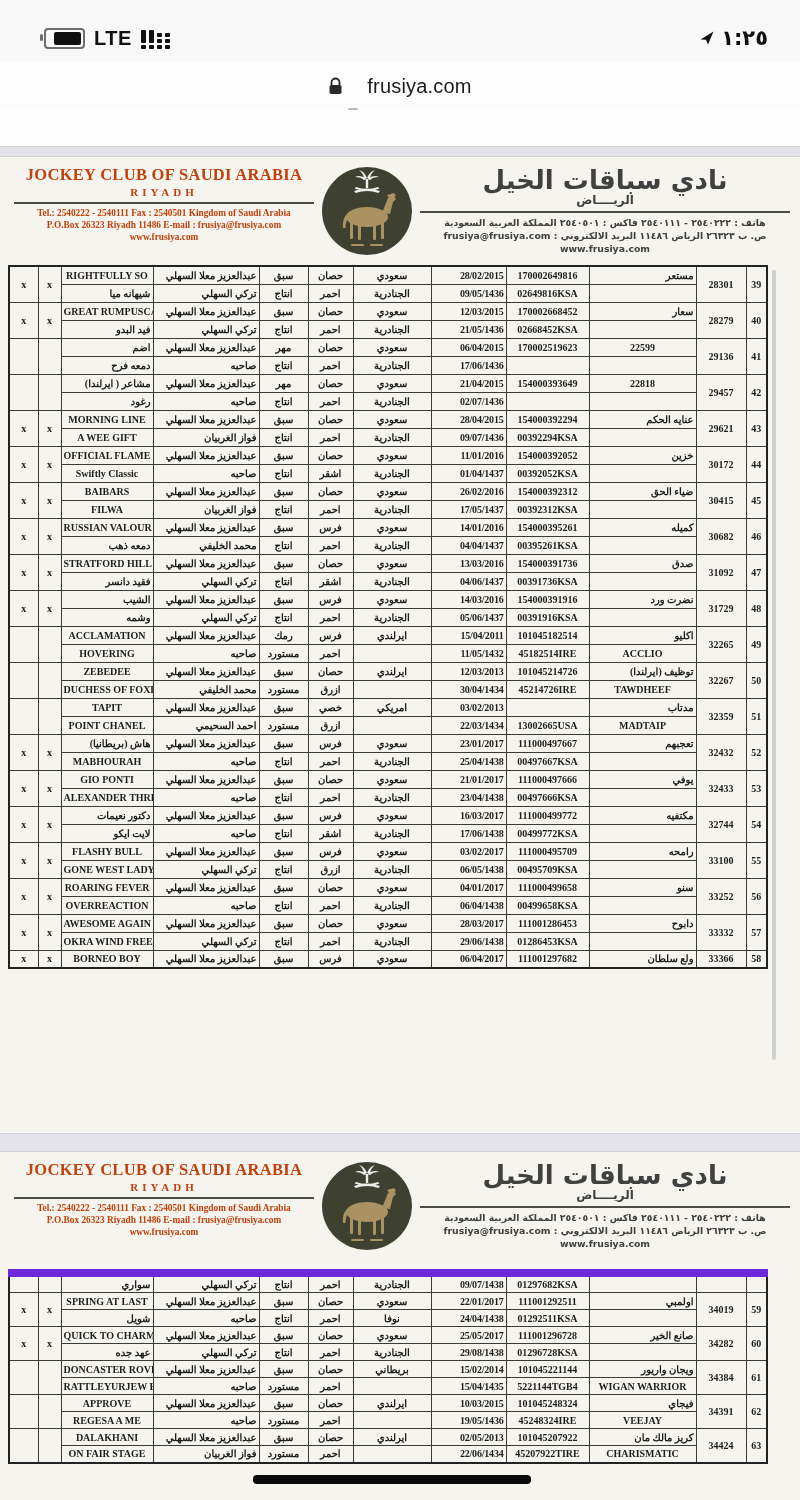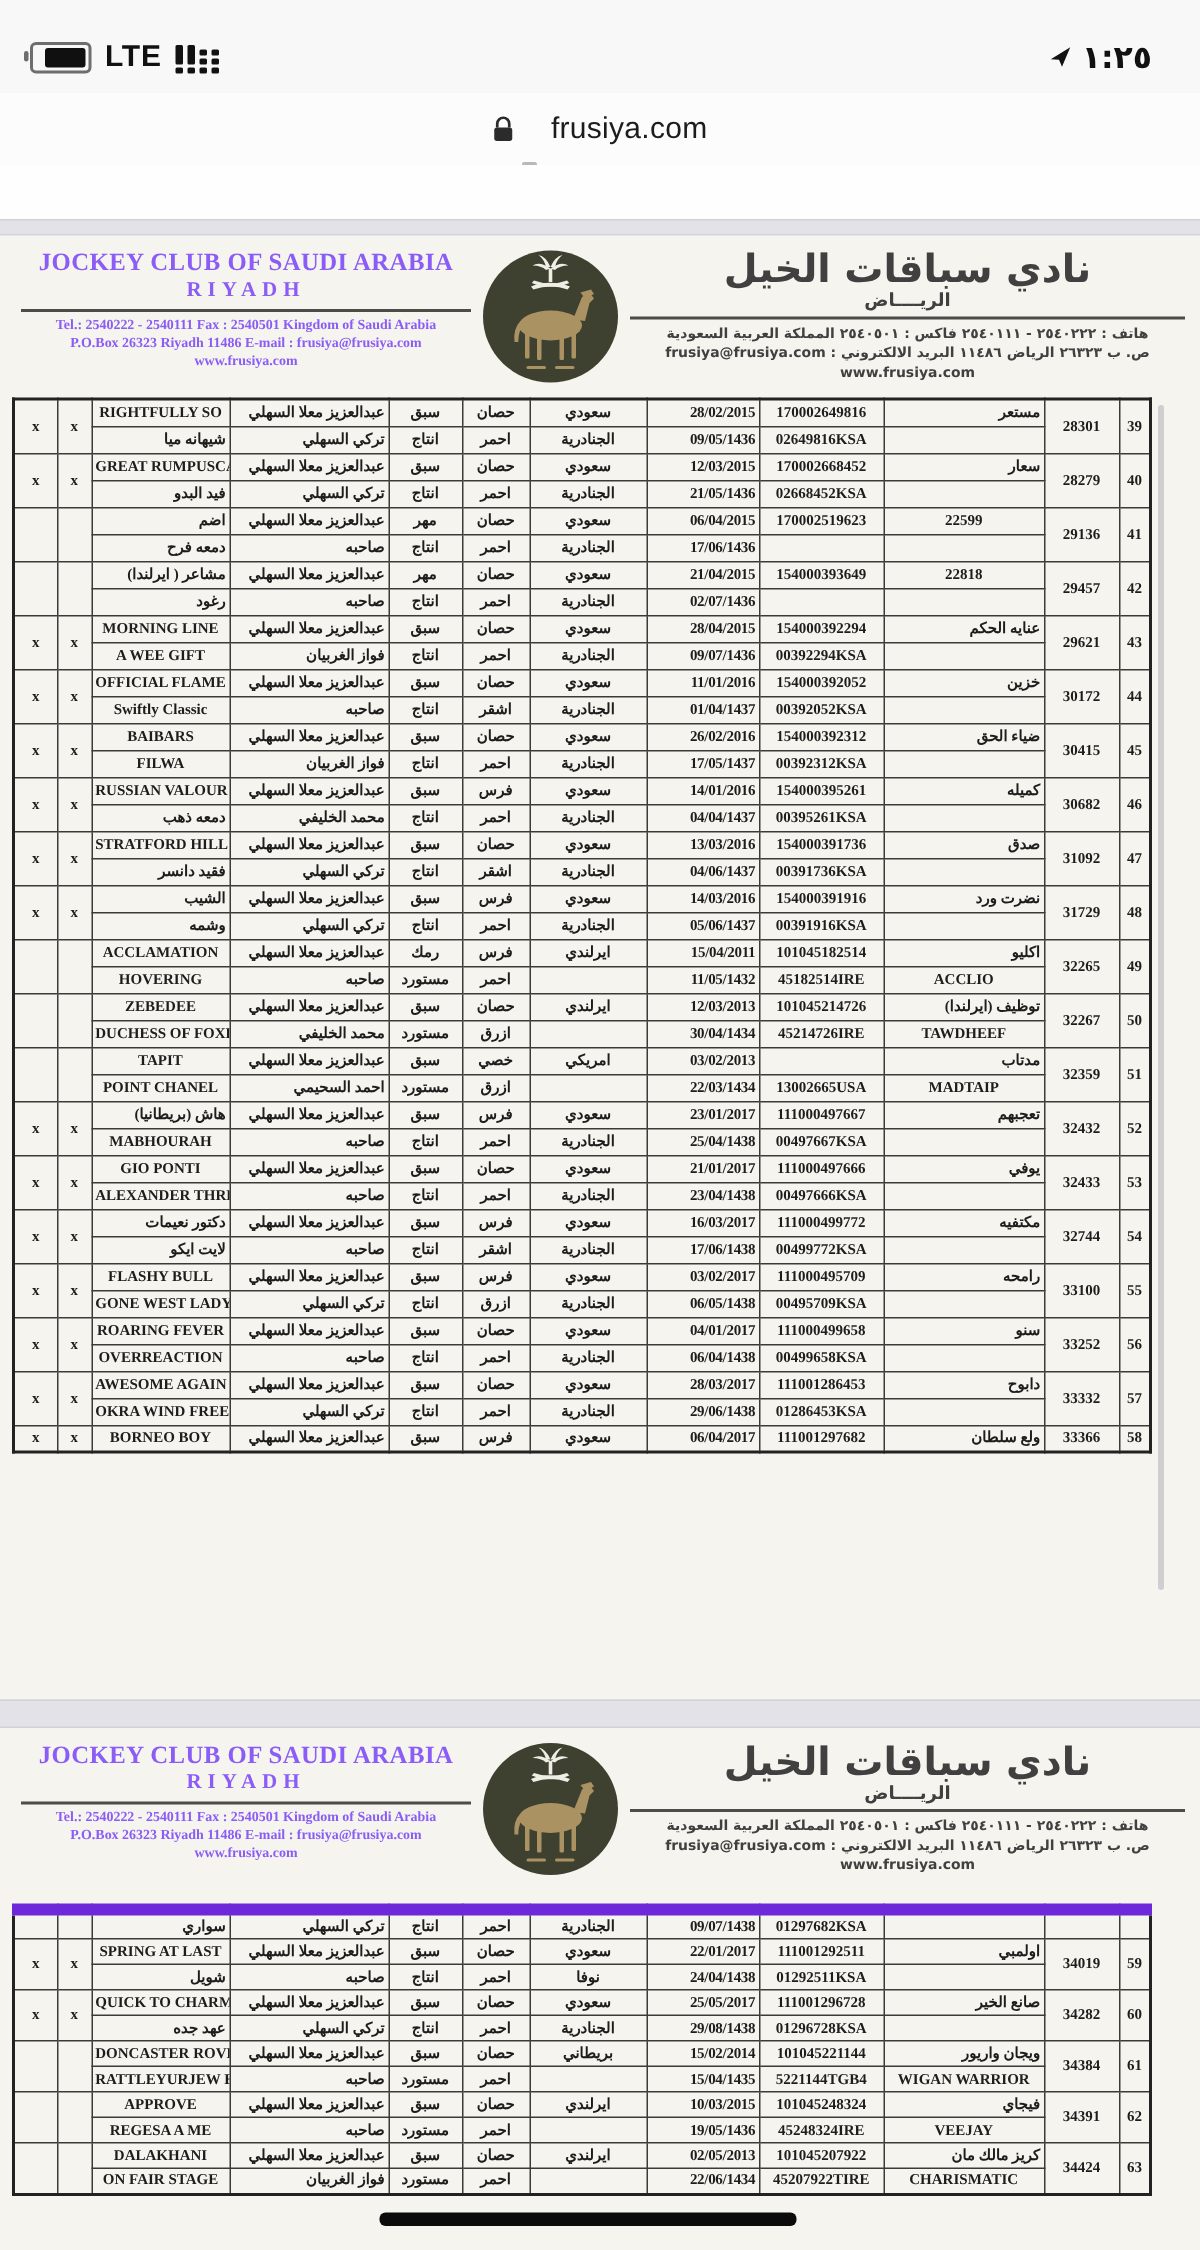--- a/index.html
+++ b/index.html
@@ -1,21 +1,21 @@
 <!DOCTYPE html>
 <html><head>
 <meta charset="utf-8">
 <style>
   html,body{margin:0;padding:0;}
   body{width:800px;height:1500px;overflow:hidden;background:#e4e3e8;position:relative;
        font-family:"Liberation Sans",sans-serif;-webkit-font-smoothing:antialiased;}
 
   
   #statusbar{position:absolute;left:0;top:0;width:800px;height:62px;background:#f8f8f8;
-             display:flex;align-items:center;justify-content:space-between;padding:14px 32px 0 20px;box-sizing:border-box;}
+             display:flex;align-items:center;justify-content:space-between;padding:14px 32px 0 44px;box-sizing:border-box;}
   .sb-left{display:flex;align-items:center;gap:9px;}
   .batt{width:37px;height:17px;border:2px solid #6e6e6e;border-radius:4px;position:relative;background:#f8f8f8;}
   .batt::before{content:'';position:absolute;left:-6px;top:4px;width:3px;height:7px;background:#6e6e6e;border-radius:2px;}
   .batt-fill{position:absolute;right:2px;top:2px;bottom:2px;width:27px;background:#101010;border-radius:2px;}
   .carrier{font-size:20px;font-weight:bold;color:#111;letter-spacing:.5px;}
   .sig{display:flex;align-items:flex-end;gap:3px;height:22px;padding-bottom:1px;}
   .sig .col{display:flex;flex-direction:column;align-items:center;gap:2px;}
   .sig .bar{width:5px;height:13px;background:#121212;border-radius:1px;}
   .sig .dot{width:5px;height:4px;background:#121212;border-radius:1px;}
   .sb-right{display:flex;align-items:center;gap:6px;}
@@ -32,23 +32,23 @@
   .sep{position:absolute;left:0;width:800px;background:#e3e2e8;border-top:1px solid #d2d1d8;border-bottom:1px solid #d2d1d8;box-sizing:border-box;}
   #sep1{top:146px;height:11px;}
   #sep2{top:1133px;height:19px;}
   .page{position:absolute;left:0;width:800px;background:#f5f4ee;overflow:hidden;}
   #page1{top:157px;height:976px;}
   #page2{top:1152px;height:348px;}
   #scrollbar{position:absolute;left:772px;top:270px;width:4px;height:790px;background:#cfcfd2;border-radius:2px;}
 
   
   .letterhead{display:flex;align-items:flex-start;padding:8px 10px 0 14px;box-sizing:border-box;}
-  .lh-left{width:300px;text-align:center;color:#8b5cf6;}
+  .lh-left{width:300px;text-align:center;color:#c2410c;}
   .lh-title{font-family:"Liberation Serif",serif;font-size:16.5px;font-weight:bold;letter-spacing:.3px;white-space:nowrap;}
-  .lh-city{font-family:"Liberation Serif",serif;font-size:14px;font-weight:bold;letter-spacing:4px;margin-top:1px;}
+  .lh-city{font-family:"Liberation Serif",serif;font-size:11px;font-weight:bold;letter-spacing:4px;margin-top:1px;}
   .lh-rule{border:none;border-top:2px solid #4c4c48;margin:4px 0 3px 0;}
   .lh-contact{font-family:"Liberation Serif",serif;font-size:9.3px;font-weight:bold;line-height:12px;white-space:nowrap;}
   .lh-logo{width:94px;flex:0 0 94px;margin:0 6px;display:flex;justify-content:center;}
   .lh-right{flex:1;text-align:center;color:#404040;direction:rtl;}
   .lh-title-ar{font-family:"DejaVu Sans",sans-serif;font-size:26px;font-weight:bold;line-height:30px;}
   .lh-city-ar{font-family:"DejaVu Sans",sans-serif;font-size:12px;font-weight:bold;margin-top:-2px;}
   .lh-contact-ar{font-family:"DejaVu Sans",sans-serif;font-size:9.3px;font-weight:bold;line-height:13px;white-space:nowrap;direction:rtl;}
 
   
   table.reg{border-collapse:collapse;table-layout:fixed;width:758px;margin-left:8px;border:2px solid #222;}

